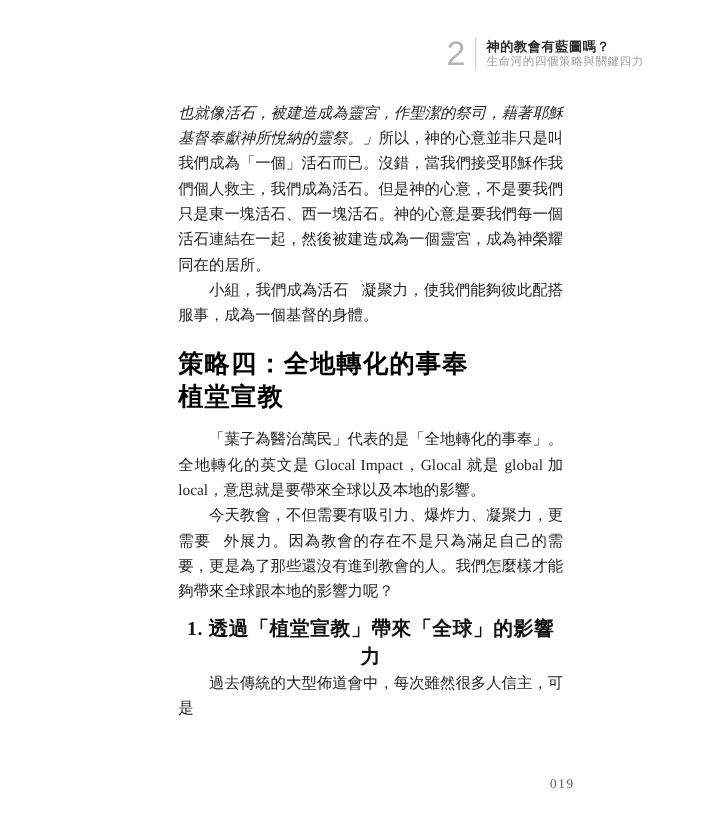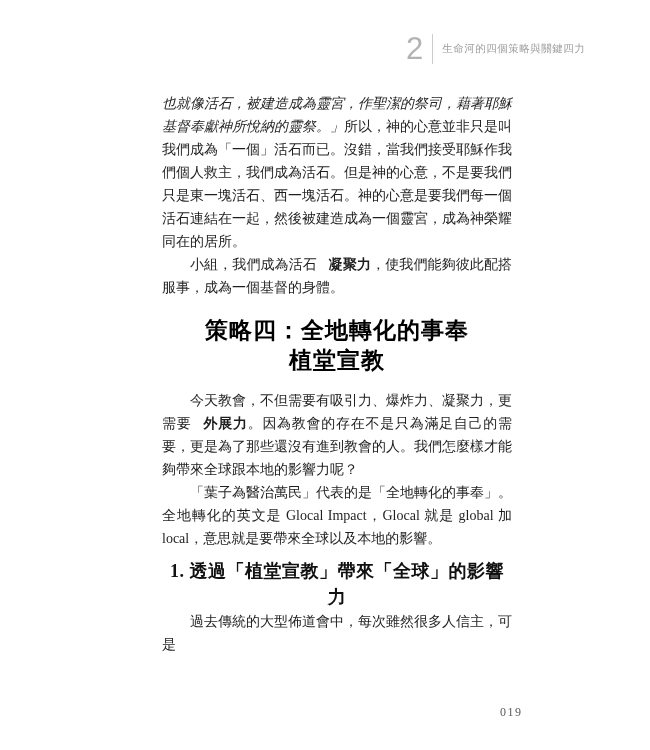--- a/index.html
+++ b/index.html
@@ -61,30 +61,29 @@
     color: #1f1f1f;
     font-size: 14px;
     line-height: 23px;
     text-align: justify;
     text-justify: inter-ideograph;
   }
   .para { margin: 0; }
   .para.indent { text-indent: 28px; }
   .seg-normal { font-style: normal; }
   .seg-kai { font-style: italic; color: #262626; margin-top: 44px; }  
-  .seg-bold { font-weight: bold; margin-left: 12px; }
+  .seg-bold { font-weight: normal; margin-left: 12px; }
 
   .section-heading {
     margin: 16px 0 14px 0;
     font-family: "Liberation Sans", "DejaVu Sans", sans-serif;
     font-size: 23px;
     line-height: 30px;
     font-weight: bold;
     color: #000000;
-    text-align: center;
     letter-spacing: 1px;
   }
   .subsection-heading {
     margin: 8px 0 0 0;
     font-size: 18px;
     line-height: 26px;
     font-weight: bold;
     color: #111111;
     text-align: center;
     letter-spacing: 0.5px;
@@ -99,34 +98,35 @@
     letter-spacing: 1.5px;
   }
 </style>
 </head>
 <body>
 
 <header class="running-head">
   <div class="chapter-num">2</div>
   <div class="head-divider"></div>
   <div class="head-titles">
+    <div class="chapter-title">神的教會有藍圖嗎？</div>
     <div class="chapter-subtitle">生命河的四個策略與關鍵四力</div>
   </div>
 </header>
 
 <main class="body-col">
   <p class="para"><span class="seg-kai">也就像活石，被建造成為靈宮，作聖潔的祭司，藉著耶穌基督奉獻神所悅納的靈祭。」</span><span class="seg-normal">所以，神的心意並非只是叫我們成為「一個」活石而已。沒錯，當我們接受耶穌作我們個人救主，我們成為活石。但是神的心意，不是要我們只是東一塊活石、西一塊活石。神的心意是要我們每一個活石連結在一起，然後被建造成為一個靈宮，成為神榮耀同在的居所。</span></p>
   <p class="para indent"><span class="seg-normal">小組，我們成為活石</span><span class="seg-bold">凝聚力</span><span class="seg-normal">，使我們能夠彼此配搭服事，成為一個基督的身體。</span></p>
 
   <h1 class="section-heading">
     <span>策略四：全地轉化的事奉</span><br>
     <span>植堂宣教</span>
   </h1>
 
+  <p class="para indent"><span class="seg-normal">「葉子為醫治萬民」代表的是「全地轉化的事奉」。全地轉化的英文是 Glocal Impact，Glocal 就是 global 加 local，意思就是要帶來全球以及本地的影響。</span></p>
   <p class="para indent"><span class="seg-normal">今天教會，不但需要有吸引力、爆炸力、凝聚力，更需要</span><span class="seg-bold">外展力</span><span class="seg-normal">。因為教會的存在不是只為滿足自己的需要，更是為了那些還沒有進到教會的人。我們怎麼樣才能夠帶來全球跟本地的影響力呢？</span></p>
-  <p class="para indent"><span class="seg-normal">「葉子為醫治萬民」代表的是「全地轉化的事奉」。全地轉化的英文是 Glocal Impact，Glocal 就是 global 加 local，意思就是要帶來全球以及本地的影響。</span></p>
 
   <h2 class="subsection-heading">1. 透過「植堂宣教」帶來「全球」的影響力</h2>
 
   <p class="para indent"><span class="seg-normal">過去傳統的大型佈道會中，每次雖然很多人信主，可是</span></p>
 </main>
 
 <footer class="page-num">019</footer>
 
 </body></html>

